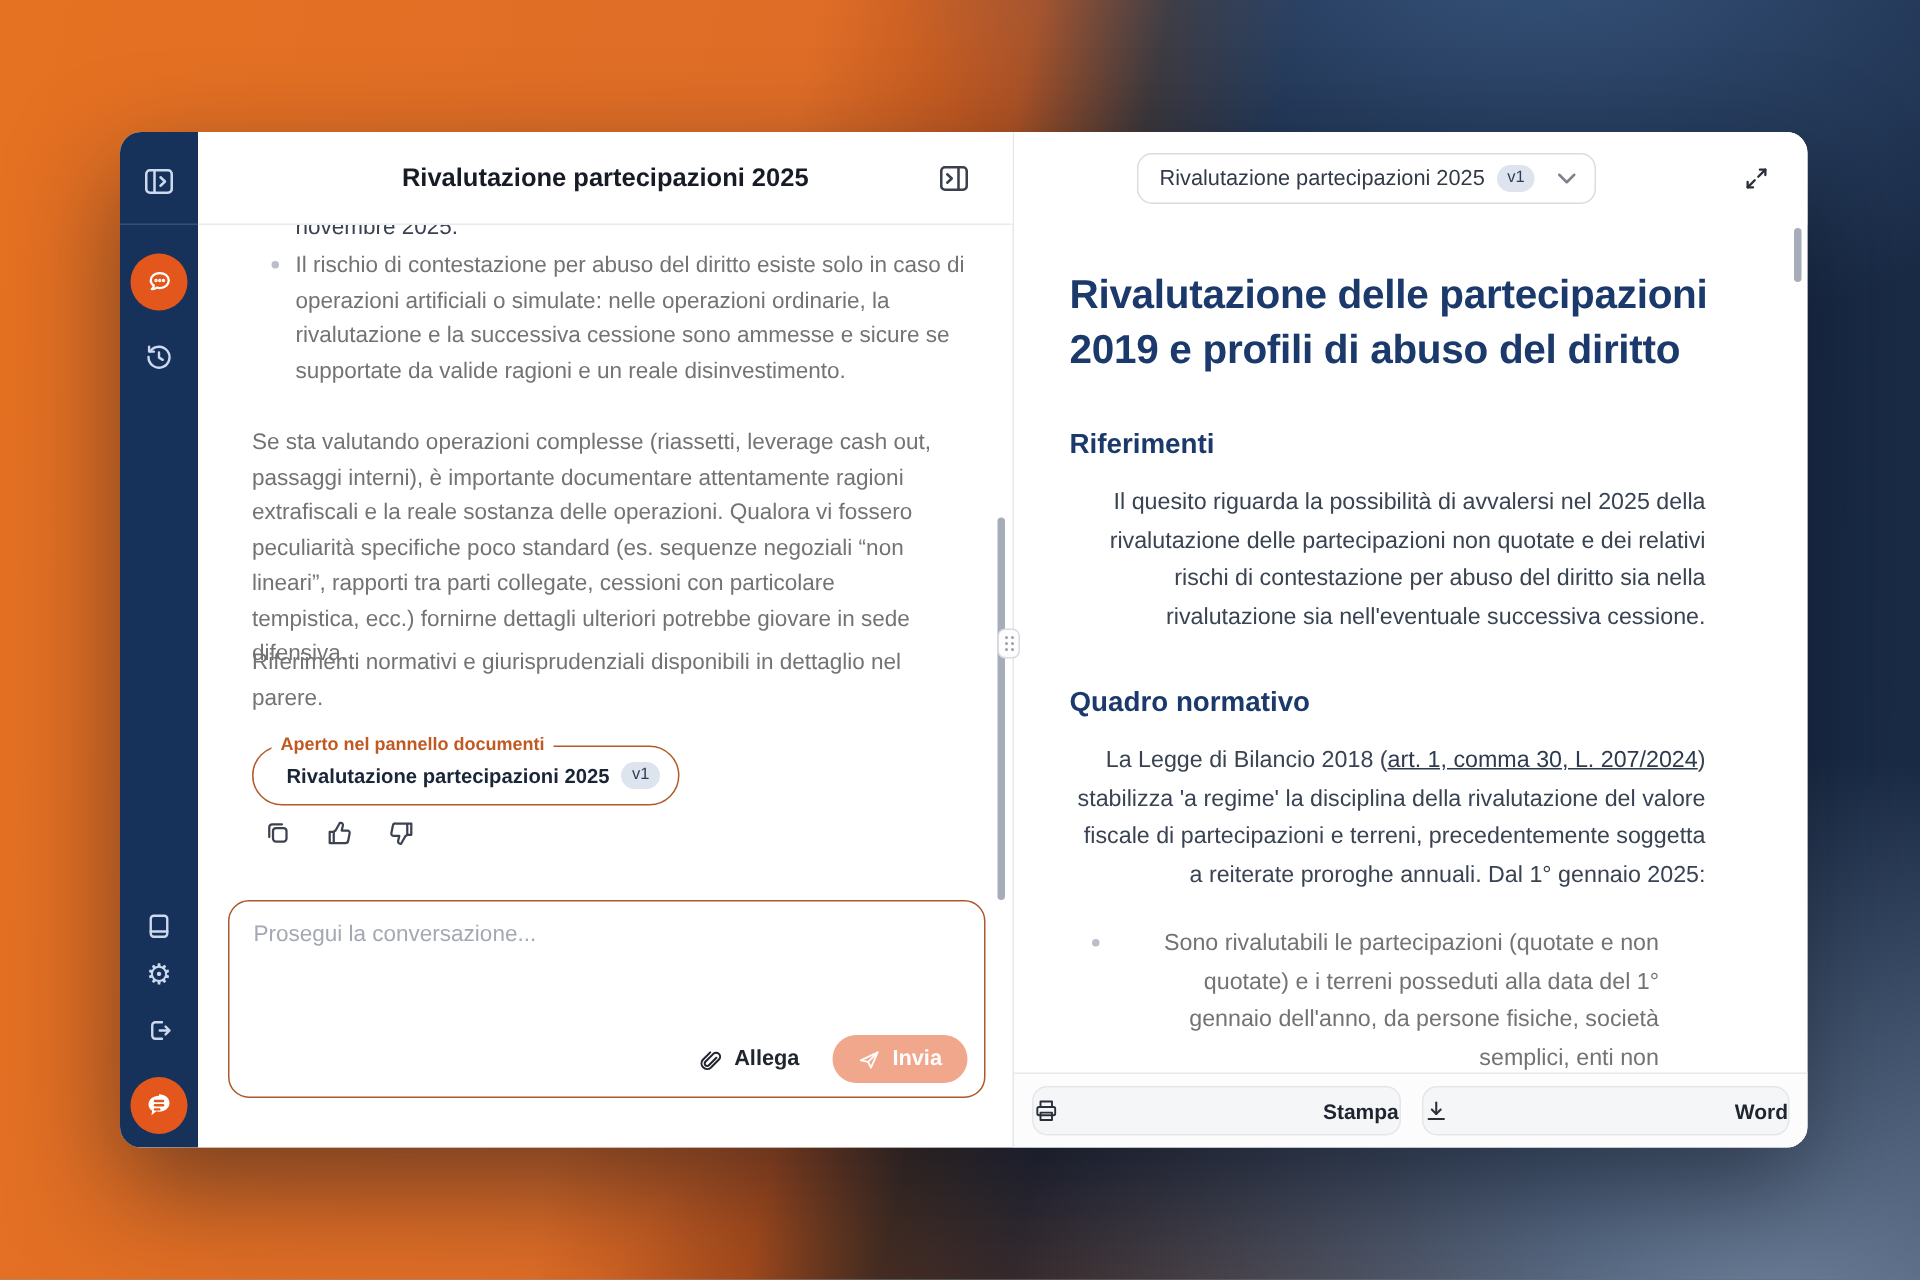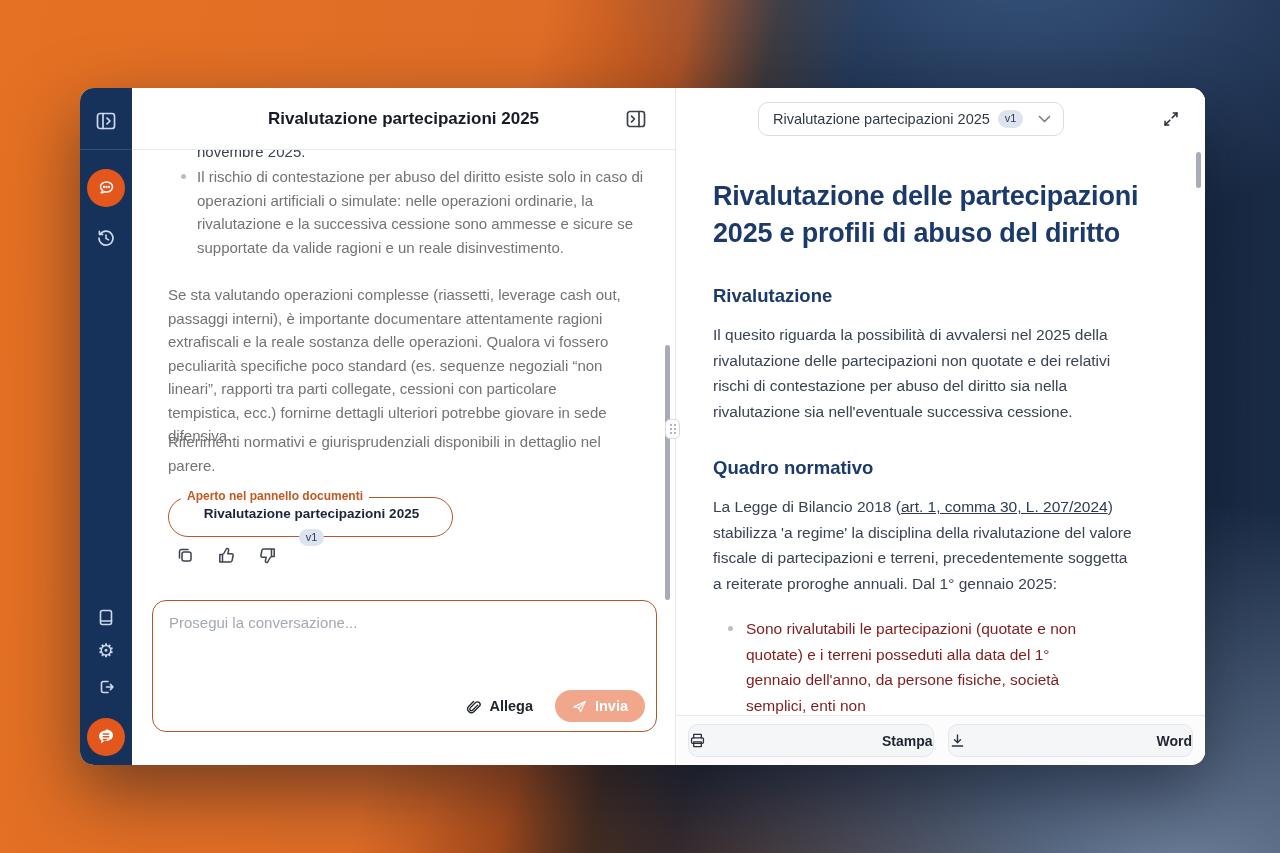--- a/index.html
+++ b/index.html
@@ -30,21 +30,21 @@
   .chat-header { position:absolute; left:0; top:0; width:100%; height:62px; background:#fff; border-bottom:1px solid #e9eaec; z-index:5; display:flex; align-items:center; justify-content:center; }
   .chat-title { font-size:17px; font-weight:700; color:#161b26; }
   .chat-header-btn { position:absolute; right:26px; top:19px; width:24px; height:24px; background:none; border:none; cursor:pointer; color:#3a404c; }
   .chat-body { position:absolute; left:0; top:62px; width:100%; height:450px; overflow:hidden; }
   .msg { position:absolute; font-size:15px; line-height:23.5px; color:#737373; }
   .clipped-line { left:65px; top:-10px; color:#3a4150; }
   .bullet-item { left:65px; top:15px; width:448px; }
   .bullet-dot { position:absolute; left:-16px; top:9px; width:5px; height:5px; border-radius:50%; background:#b9bec7; }
   .para1 { left:36px; top:133px; width:460px; }
   .para2 { left:36px; top:280px; width:460px; }
-  .doc-card { position:absolute; left:36px; top:347px; width:285px; height:40px; border:1.5px solid #b3592a; border-radius:20px; background:#fff; display:flex; align-items:center; gap:8px; padding:0 12px 0 14px; cursor:pointer;flex-direction:column; }
+  .doc-card { position:absolute; left:36px; top:347px; width:285px; height:40px; border:1.5px solid #b3592a; border-radius:20px; background:#fff; display:flex; align-items:center; gap:8px; padding:0 12px 0 14px; cursor:pointer; }
   .doc-card-label { position:absolute; top:-9px; left:12px; background:#fff; padding:0 6px; font-size:12px; font-weight:700; color:#c05a22; white-space:nowrap; }
   .doc-card-title { font-size:13.5px; font-weight:700; color:#1a2538; white-space:nowrap; }
   .badge { background:#dee4ed; color:#2c3c55; font-size:11px; font-weight:400; padding:2px 7px; border-radius:9px; line-height:1.2; }
   .actions { position:absolute; left:44px; top:395px; display:flex; gap:21px; }
   .action-btn { background:none; border:none; cursor:pointer; color:#3c4250; width:20px; height:20px; }
   .composer { position:absolute; left:20px; top:512px; width:505px; height:132px; border:1.5px solid #ad582c; border-radius:14px; background:#fff; }
   .composer textarea { position:absolute; left:0; top:0; width:100%; height:86px; border:none; outline:none; resize:none; background:transparent; padding:13px 16px; font-family:"Liberation Sans",sans-serif; font-size:15px; color:#333a47; }
   .composer textarea::placeholder { color:#a3a9b3; }
   .composer-controls { position:absolute; right:11px; bottom:9px; display:flex; align-items:center; gap:22px; }
   .attach-btn { background:none; border:none; cursor:pointer; display:flex; align-items:center; gap:7px; font-family:"Liberation Sans",sans-serif; font-size:14.5px; font-weight:700; color:#20252f; }
@@ -58,23 +58,23 @@
   
   .docpanel { flex:1; background:#fff; position:relative; }
   .doc-header { position:absolute; left:0; top:0; width:100%; height:62px; background:#fff; z-index:5; }
   .doc-select { position:absolute; left:82px; top:14px; width:306px; height:34px; border:1px solid #d9dce1; border-radius:10px; background:#fff; display:flex; align-items:center; gap:8px; padding:0 12px 0 14px; cursor:pointer; }
   .doc-select-label { font-size:14.5px; color:#333a47; white-space:nowrap; }
   .chev-down { margin-left:auto; color:#7d828c; }
   .expand-btn { position:absolute; right:20px; top:19px; width:24px; height:24px; background:none; border:none; cursor:pointer; color:#2a2f3a; }
   .doc-content { position:absolute; left:0; top:62px; width:100%; height:565px; overflow:hidden; padding:28px 64px 0 37px; }
   .doc-h1 { font-size:27px; font-weight:700; line-height:37px; color:#1b3a6b; letter-spacing:-.2px; width:455px; }
   .doc-h2 { font-size:18.5px; font-weight:700; color:#1b3a6b; margin-top:33px; }
-  .doc-p { font-size:15.5px; line-height:25.5px; color:#3a4352; margin-top:15px; width:424px; }
+  .doc-p { font-size:15.5px; line-height:25.5px; color:#3a4352; margin-top:15px; width:424px;text-align:right; }
   .doc-link { color:#2e3a4e; text-decoration:underline; }
-  .doc-bullet { position:relative; font-size:15.5px; line-height:25.5px; color:#7f1d1d; margin-top:20px; margin-left:33px; width:360px; }
+  .doc-bullet { position:relative; font-size:15.5px; line-height:25.5px; color:#737373; margin-top:20px; margin-left:33px; width:360px;text-align:right; }
   .doc-bullet .bullet-dot { left:-18px; top:10px; }
   .doc-scrollbar { position:absolute; right:4px; top:64px; width:5px; height:36px; border-radius:3px; background:#a7adb8; z-index:6; }
   .export-bar { position:absolute; left:0; bottom:0; width:100%; height:50px; background:#fcfcfd; border-top:1px solid #e8e9eb; display:flex; align-items:center; gap:14px; padding:0 12px; z-index:8; }
   .export-btn { flex:1; height:33px; background:#f5f6f8; border:1px solid #e4e6ea; border-radius:10px; cursor:pointer; display:flex; align-items:center; justify-content:space-between; gap:9px; font-family:"Liberation Sans",sans-serif; font-size:14px; font-weight:700; color:#1f2530; }
   .export-btn svg { color:#2a2f3a; }
   svg { display:block; }
 </style>
 </head>
 <body>
 
@@ -232,23 +232,23 @@
             <path d="M13.5 4.5 h4 v4"></path>
             <path d="M17.5 4.5 L12.3 9.7"></path>
             <path d="M8.5 17.5 h-4 v-4"></path>
             <path d="M4.5 17.5 L9.7 12.3"></path>
           </svg>
       </button>
     </header>
     <div class="doc-scrollbar"></div>
 
     <article class="doc-content">
-      <h1 class="doc-h1">Rivalutazione delle partecipazioni 2025 e profili di abuso del diritto</h1>
-
-      <h2 class="doc-h2">Rivalutazione</h2>
+      <h1 class="doc-h1">Rivalutazione delle partecipazioni 2019 e profili di abuso del diritto</h1>
+
+      <h2 class="doc-h2">Riferimenti</h2>
       <p class="doc-p">Il quesito riguarda la possibilità di avvalersi nel 2025 della rivalutazione delle partecipazioni non quotate e dei relativi rischi di contestazione per abuso del diritto sia nella rivalutazione sia nell'eventuale successiva cessione.</p>
 
       <h2 class="doc-h2">Quadro normativo</h2>
       <p class="doc-p"><span>La Legge di Bilancio 2018 (</span><a class="doc-link">art. 1, comma 30, L. 207/2024</a><span>) stabilizza 'a regime' la disciplina della rivalutazione del valore fiscale di partecipazioni e terreni, precedentemente soggetta a reiterate proroghe annuali. Dal 1° gennaio 2025:</span></p>
 
       <div class="doc-bullet">
         <span class="bullet-dot"></span>
         <span>Sono rivalutabili le partecipazioni (quotate e non quotate) e i terreni posseduti alla data del 1° gennaio dell'anno, da persone fisiche, società semplici, enti non</span>
       </div>
     </article>

